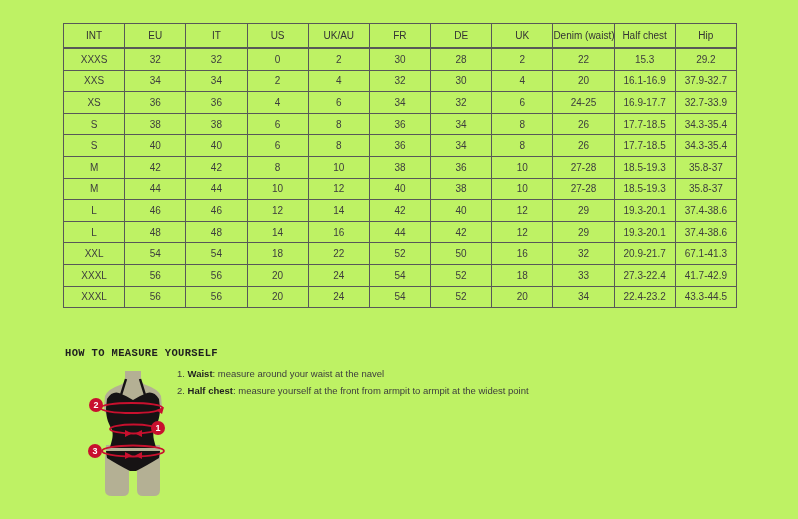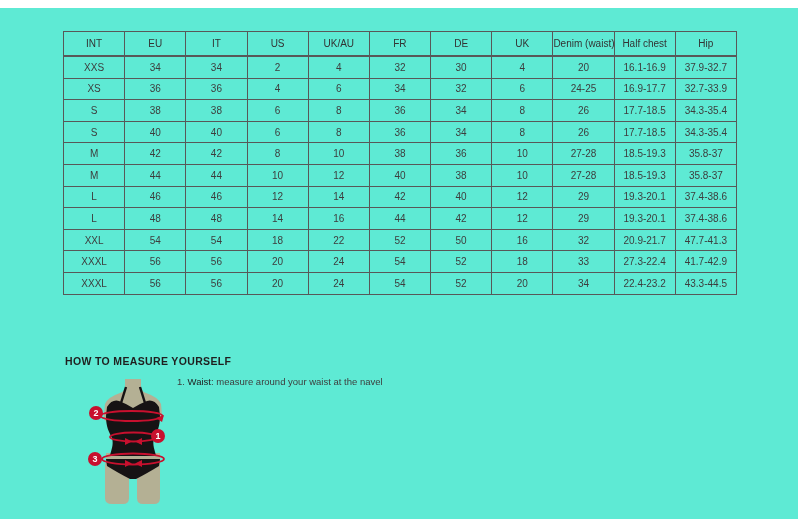--- a/index.html
+++ b/index.html
@@ -1,48 +1,48 @@
 <!DOCTYPE html>
 <html><head>
 <meta charset="utf-8">
 <style>
   html,body { margin:0; padding:0; }
   body {
     width:798px; height:519px; background:#ffffff;
     font-family:"Liberation Sans", sans-serif;
     position:relative; overflow:hidden;
   }
-  .page { position:absolute; inset:0; background:#5eead4;margin-top:8px; }
+  .page { position:absolute; inset:0; background:#bef264; }
 
   
   table.size-table {
     position:absolute; left:63px; top:23px; width:674px;
     border-collapse:collapse; table-layout:fixed;
   }
   .size-table th, .size-table td {
     border:1px solid #585858;
     text-align:center; vertical-align:middle;
     font-size:10px; font-weight:400; color:#3d3d3d;
     padding:0; overflow:hidden; white-space:nowrap;
   }
   .size-table th { height:23px; border-bottom:2px solid #585858; color:#333333; }
   .size-table td { height:20.6px; }
 
   
   .measure-heading {
     position:absolute; left:65px; top:347px;
-    font-size:10.5px; font-weight:700; color:#1f1f1f; letter-spacing:.35px;
+    font-size:10.5px; font-weight:700; color:#1f1f1f; letter-spacing:.35px;font-family:Liberation Mono, monospace;
   }
   .measure-figure { position:absolute; left:78px; top:367px; width:110px; height:132px; }
   ol.measure-instructions {
     position:absolute; left:177px; top:366px; margin:0; padding:0; list-style:none;
     font-size:9.5px; color:#3d3d3d;
   }
   ol.measure-instructions li { line-height:16.5px; white-space:nowrap; }
-  ol.measure-instructions .term { font-weight:400; color:#1f1f1f; }
+  ol.measure-instructions .term { font-weight:700; color:#1f1f1f; }
   .badge-num { font:700 9px "Liberation Sans", sans-serif; fill:#ffffff; text-anchor:middle; }
 </style>
 </head>
 <body>
 
 <div class="page">
 
   <table class="size-table">
     <thead>
       <tr>
@@ -54,20 +54,33 @@
           <th>FR</th>
           <th>DE</th>
           <th>UK</th>
           <th>Denim (waist)</th>
           <th>Half chest</th>
           <th>Hip</th>
         </tr>
     </thead>
     <tbody>
         <tr>
+          <td>XXXS</td>
+          <td>32</td>
+          <td>32</td>
+          <td>0</td>
+          <td>2</td>
+          <td>30</td>
+          <td>28</td>
+          <td>2</td>
+          <td>22</td>
+          <td>15.3</td>
+          <td>29.2</td>
+        </tr>
+        <tr>
           <td>XXS</td>
           <td>34</td>
           <td>34</td>
           <td>2</td>
           <td>4</td>
           <td>32</td>
           <td>30</td>
           <td>4</td>
           <td>20</td>
           <td>16.1-16.9</td>
@@ -168,21 +181,21 @@
           <td>XXL</td>
           <td>54</td>
           <td>54</td>
           <td>18</td>
           <td>22</td>
           <td>52</td>
           <td>50</td>
           <td>16</td>
           <td>32</td>
           <td>20.9-21.7</td>
-          <td>47.7-41.3</td>
+          <td>67.1-41.3</td>
         </tr>
         <tr>
           <td>XXXL</td>
           <td>56</td>
           <td>56</td>
           <td>20</td>
           <td>24</td>
           <td>54</td>
           <td>52</td>
           <td>18</td>
@@ -242,15 +255,16 @@
       <text class="badge-num" x="80" y="64.3">1</text>
     </g>
     <g>
       <circle cx="17" cy="84" r="7" fill="#c8102e"></circle>
       <text class="badge-num" x="17" y="87.3">3</text>
     </g>
   </svg>
 
   <ol class="measure-instructions">
       <li><span>1. </span><span class="term">Waist</span><span>: measure around your waist at the navel</span></li>
+      <li><span>2. </span><span class="term">Half chest</span><span>: measure yourself at the front from armpit to armpit at the widest point</span></li>
     </ol>
 
 </div>
 
 </body></html>

